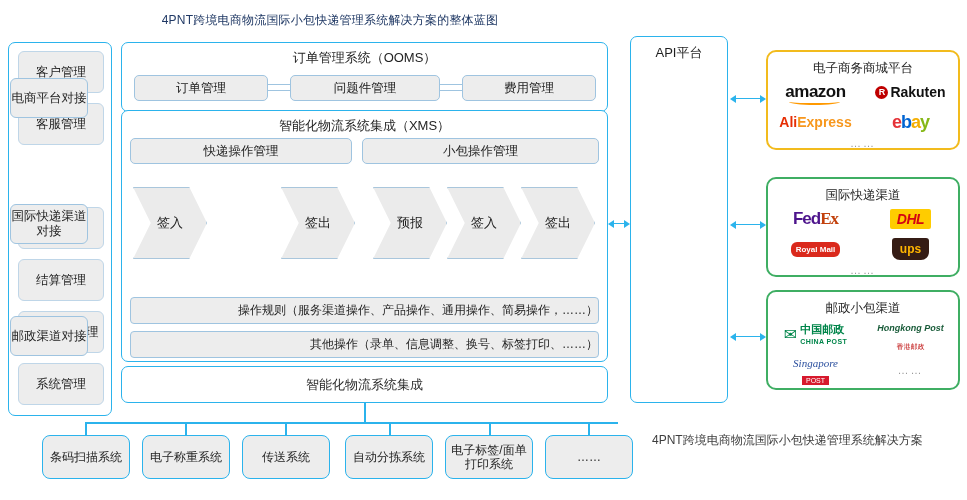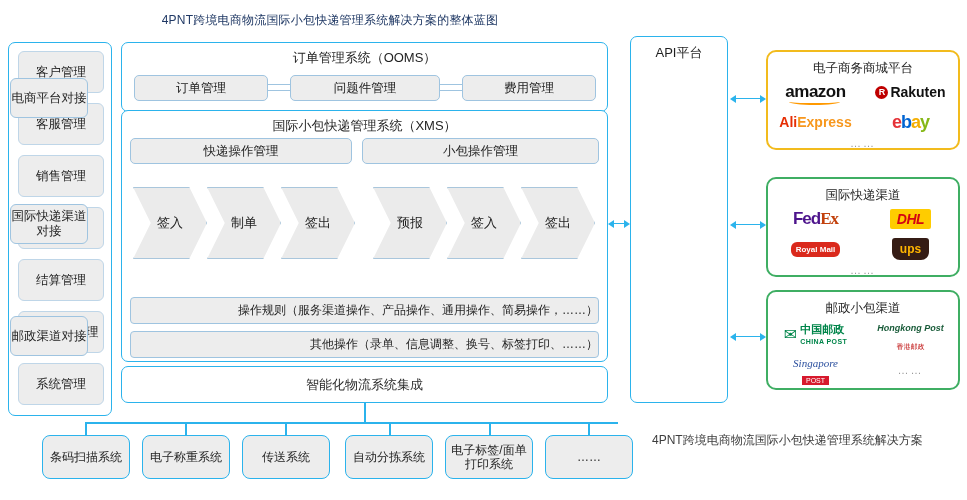--- a/index.html
+++ b/index.html
@@ -168,23 +168,20 @@
   <div class="diagram-title">4PNT跨境电商物流国际小包快递管理系统解决方案的整体蓝图</div>
   <div class="footer-caption">4PNT跨境电商物流国际小包快递管理系统解决方案</div>
 
   <div class="outline" id="sidebar">
     <div class="side-btn" style="top:8px">
         <span>客户管理</span>
       </div>
     <div class="side-btn" style="top:60px">
         <span>客服管理</span>
       </div>
-    <div class="side-btn" style="top:112px">
-        <span>销售管理</span>
-      </div>
     <div class="side-btn" style="top:164px">
         <span>价格管理</span>
       </div>
     <div class="side-btn" style="top:216px">
         <span>结算管理</span>
       </div>
     <div class="side-btn" style="top:268px">
         <span>统计分析管理</span>
       </div>
     <div class="side-btn" style="top:320px">
@@ -201,34 +198,31 @@
   <div class="gbox ooms-item" style="left:290px;width:150px;">
       <span>问题件管理</span>
     </div>
   <div class="gbox ooms-item" style="left:462px;width:134px;">
       <span>费用管理</span>
     </div>
   <div class="conn-h dbl" style="left:268px;top:84px;width:22px;"></div>
   <div class="conn-h dbl" style="left:440px;top:84px;width:22px;"></div>
 
   <div class="outline" id="xms">
-    <div class="sec-title" id="xms-title">国际小包快递管理系统（XMS）</div>
+    <div class="sec-title" id="xms-title">智能化物流系统集成（XMS）</div>
   </div>
   <div class="gbox xms-head" style="left:130px;width:222px;">
       <span>快递操作管理</span>
     </div>
   <div class="gbox xms-head" style="left:362px;width:237px;">
       <span>小包操作管理</span>
     </div>
 
   <div class="chev" style="left:133px;">
       <span>签入</span>
-    </div>
-  <div class="chev" style="left:207px;">
-      <span>制单</span>
     </div>
   <div class="chev" style="left:281px;">
       <span>签出</span>
     </div>
 
   <div class="chev" style="left:373px;">
       <span>预报</span>
     </div>
   <div class="chev" style="left:447px;">
       <span>签入</span>

